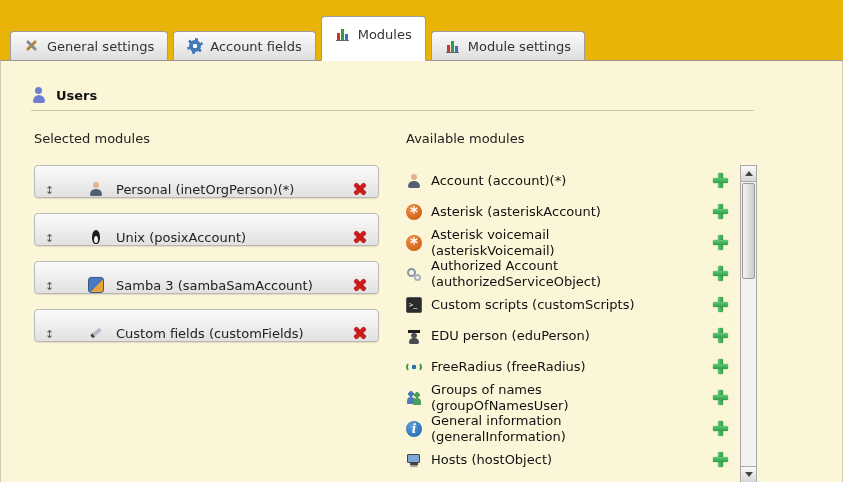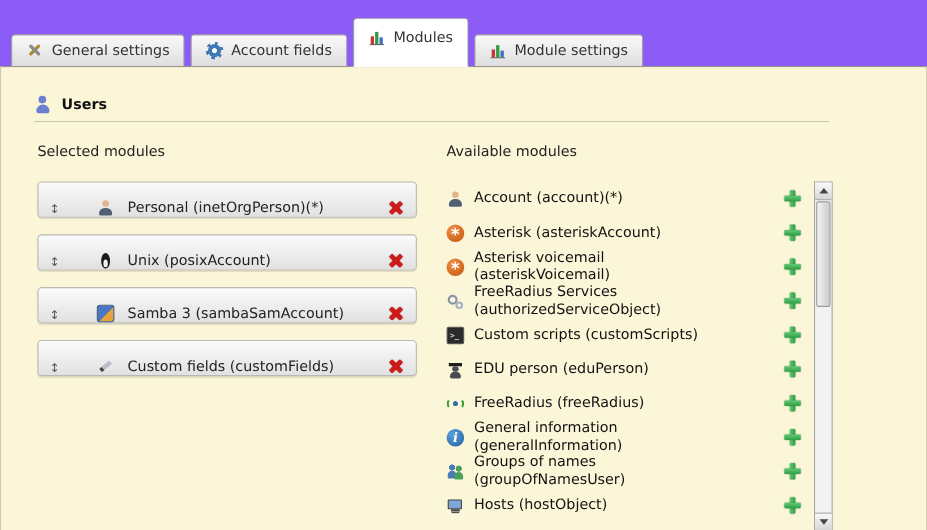--- a/index.html
+++ b/index.html
@@ -1,20 +1,20 @@
 <!DOCTYPE html>
 <html><head>
 <meta charset="utf-8">
 <style>
   html,body{margin:0;padding:0;}
   .page{width:843px;height:482px;background:#ffffff;overflow:hidden;
         font-family:"DejaVu Sans","Liberation Sans",sans-serif;color:#222;}
 
   
-  .tabbar{display:flex;align-items:flex-end;gap:5px;padding:16px 0 0 10px;background:#8b5cf6;}
+  .tabbar{display:flex;align-items:flex-end;gap:5px;padding:16px 0 0 10px;background:#eab308;}
   .tab{display:inline-flex;align-items:center;gap:7px;font-size:13px;color:#333;
        background:linear-gradient(#fafafa,#dedede);border:1px solid #9c9c9c;
        border-bottom:1px solid #97978b;border-radius:4px 4px 0 0;
        padding:6px 13px;margin-bottom:-1px;cursor:pointer;position:relative;z-index:1;}
   .tab.active{background:#fff;border-bottom:1px solid #fff;padding-top:9px;padding-bottom:18px;z-index:2;}
 
   
   .content{height:436px;box-sizing:border-box;background:#fbf6d7;
            border-top:1px solid #97978b;border-left:1px solid #cfcab0;
            border-right:1px solid #cfcab0;border-bottom:1px solid #cfcab0;position:relative;}
@@ -236,21 +236,21 @@
               </div>
 
               <div class="avail-row">
                 <span class="li-icon icon-asterisk"></span>
                 <span class="avail-label">Asterisk voicemail (asteriskVoicemail)</span>
                 <span class="add"></span>
               </div>
 
               <div class="avail-row">
                 <span class="li-icon icon-gears"></span>
-                <span class="avail-label">FreeRadius Services (authorizedServiceObject)</span>
+                <span class="avail-label">Authorized Account (authorizedServiceObject)</span>
                 <span class="add"></span>
               </div>
 
               <div class="avail-row">
                 <span class="li-icon icon-script"></span>
                 <span class="avail-label">Custom scripts (customScripts)</span>
                 <span class="add"></span>
               </div>
 
               <div class="avail-row">
@@ -259,28 +259,28 @@
                 <span class="add"></span>
               </div>
 
               <div class="avail-row">
                 <span class="li-icon icon-radius"></span>
                 <span class="avail-label">FreeRadius (freeRadius)</span>
                 <span class="add"></span>
               </div>
 
               <div class="avail-row">
+                <span class="li-icon icon-group"></span>
+                <span class="avail-label">Groups of names (groupOfNamesUser)</span>
+                <span class="add"></span>
+              </div>
+
+              <div class="avail-row">
                 <span class="li-icon icon-info"></span>
                 <span class="avail-label">General information (generalInformation)</span>
-                <span class="add"></span>
-              </div>
-
-              <div class="avail-row">
-                <span class="li-icon icon-group"></span>
-                <span class="avail-label">Groups of names (groupOfNamesUser)</span>
                 <span class="add"></span>
               </div>
 
               <div class="avail-row">
                 <span class="li-icon icon-host"></span>
                 <span class="avail-label">Hosts (hostObject)</span>
                 <span class="add"></span>
               </div>
             </div>
           <div class="scrollbar">

